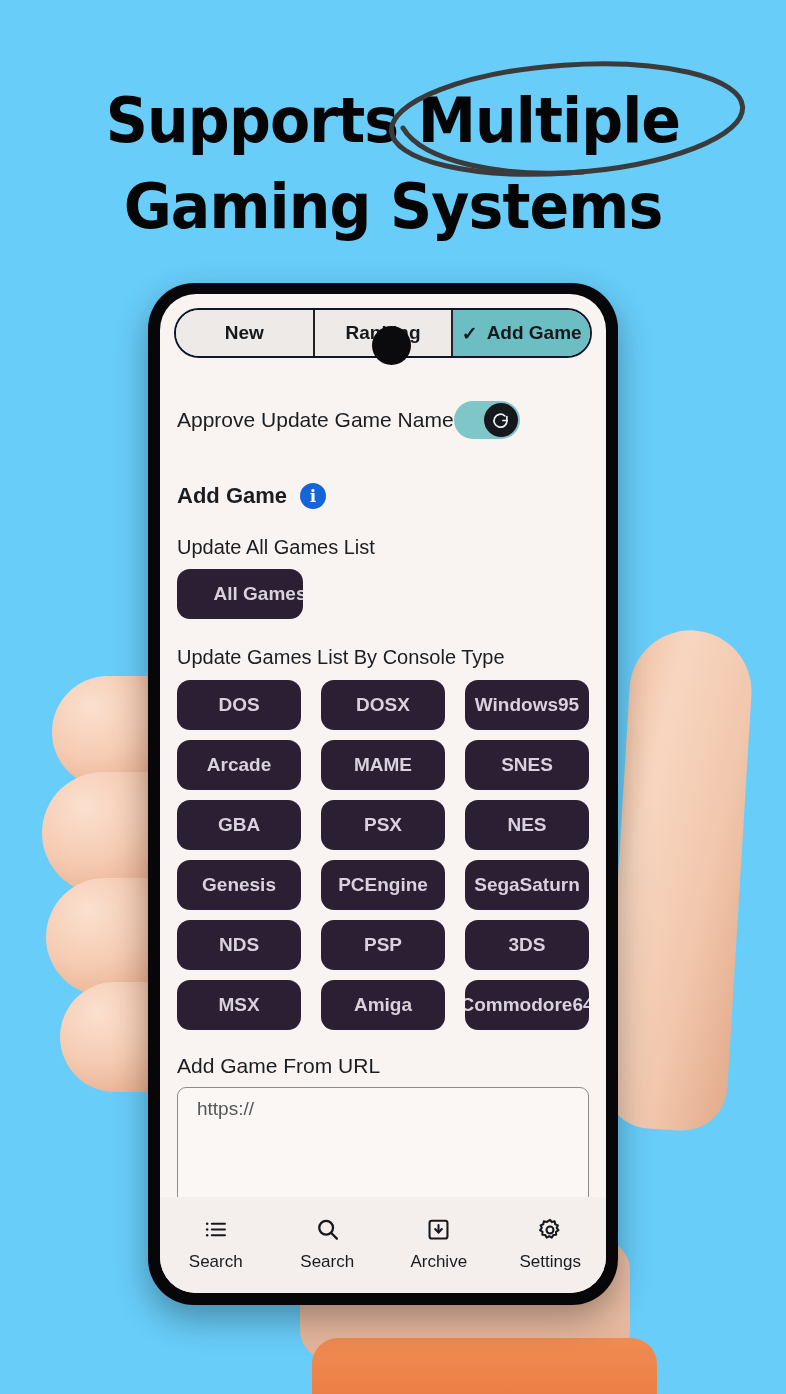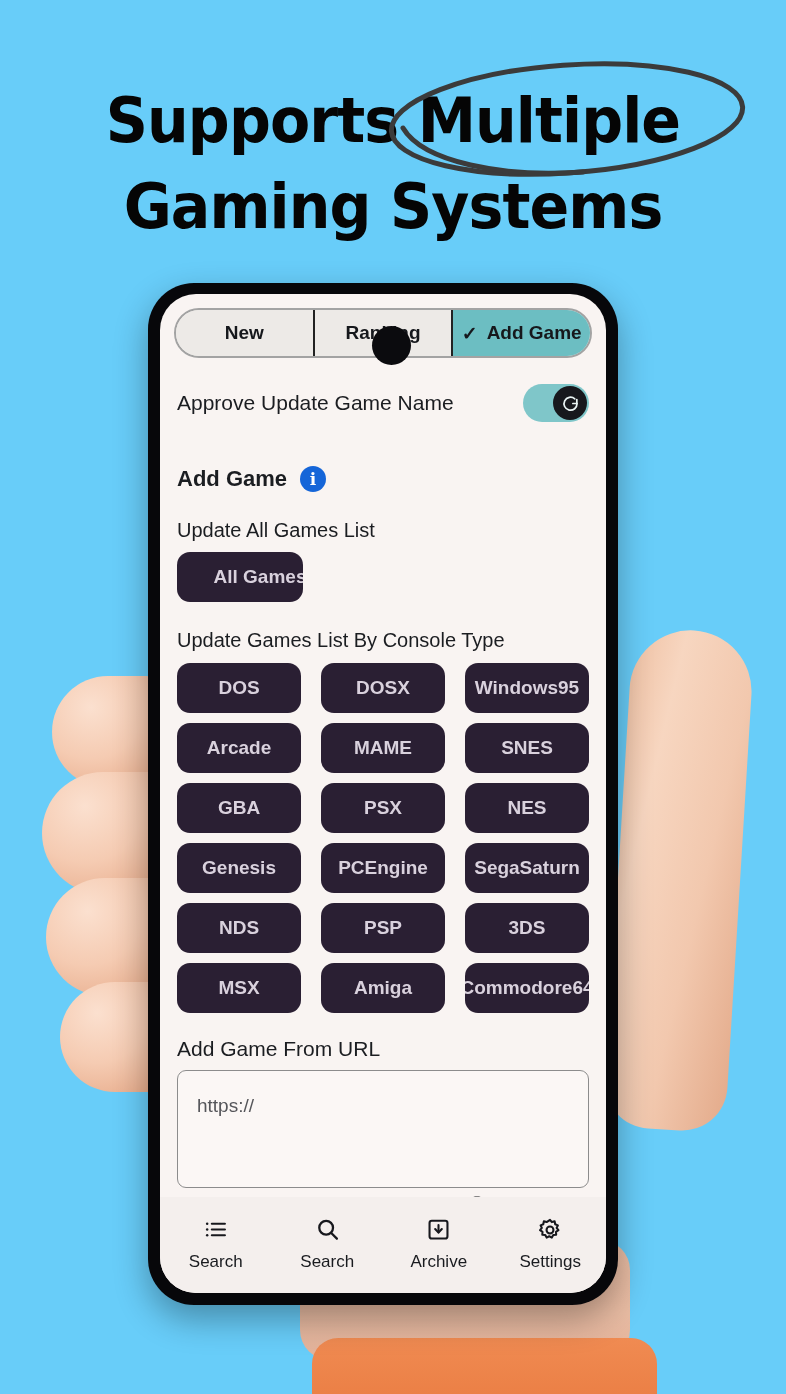--- a/index.html
+++ b/index.html
@@ -94,21 +94,21 @@
     width: 39px; height: 39px;
     border-radius: 50%;
     background: #0b0b0e;
     z-index: 30;
   }
 
   
   .tabs {
     display: flex;
     margin: 14px 14px 0 14px;
-    border: 2px solid #a3a3a3;
+    border: 2px solid #0f172a;
     border-radius: 27px;
     height: 50px;
     overflow: hidden;
     background: #EDEAE7;
   }
   .tab {
     flex: 1;
     display: flex;
     align-items: center;
     justify-content: center;
@@ -120,22 +120,22 @@
     background: #EDEAE7;
   }
   .tab:last-child { border-right: none; }
   .tab.selected { background: #6CBEC2; }
   .tab .check { font-size: 19px; font-weight: bold; }
 
   
   .approve-row {
     display: flex;
     align-items: center;
-    justify-content: space-between;
-    margin: 26px 17px 0 17px;
+    justify-content: flex-start;
+    margin: 43px 17px 0 17px;
   }
   .approve-label { font-size: 21px; color: #1b1d21; }
   .toggle {
     width: 66px; height: 38px;
     border-radius: 19px;
     background: #7FC6C9;
     position: relative;
   }
   .toggle .thumb-knob {
     position: absolute;
@@ -197,21 +197,21 @@
     font-size: 21px;
     color: #1b1d21;
     margin-top: 24px;
   }
   .url-box {
     margin-top: 9px;
     height: 118px;
     border: 1px solid #8c8c8c;
     border-radius: 9px;
     background: #FBF7F5;
-    padding: 24px 19px;
+    padding: 10px 19px;
     font-size: 19px;
     color: #55565a;
   }
   .url-actions {
     display: flex;
     justify-content: flex-end;
     gap: 40px;
     margin-top: 8px;
     padding-right: 20px;
   }

